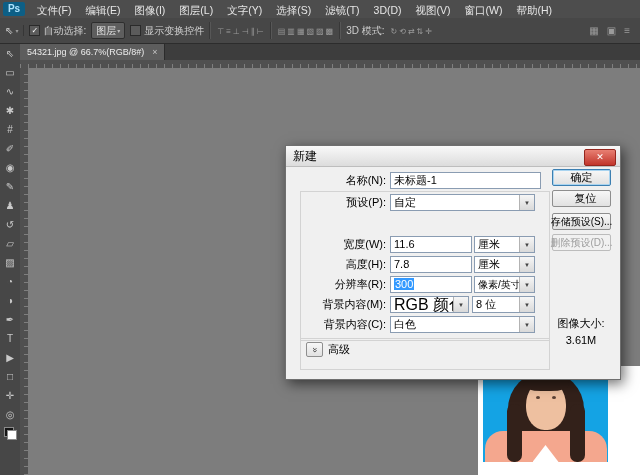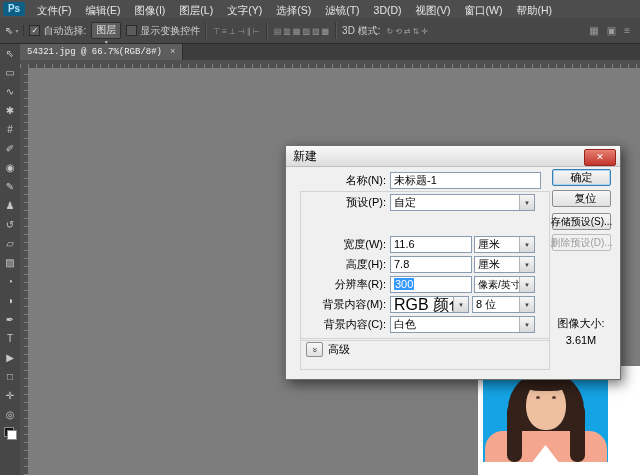--- a/index.html
+++ b/index.html
@@ -15,37 +15,37 @@
   .optionsbar{position:absolute;left:0;top:18px;right:0;height:25px;background:#474747;
               border-bottom:1px solid #2c2c2c;display:flex;align-items:center;gap:5px;
               padding:0 5px;color:#cccccc;font-size:10px;white-space:nowrap;}
   .tool-preview{display:inline-flex;align-items:center;gap:2px;color:#ddd;font-size:10px;
                 padding-right:5px;border-right:1px solid #363636;}
   .tool-preview .dd-arr{font-size:6px;color:#999;}
   .chk{display:inline-flex;align-items:center;gap:3px;}
   .chkbox{width:9px;height:9px;background:#5b5b5b;border:1px solid #2a2a2a;font-size:8px;
           line-height:9px;color:#fff;text-align:center;}
   .mini-dd{display:inline-flex;align-items:center;gap:1px;height:15px;padding:0 4px;
-           background:#5e5e5e;border:1px solid #2e2e2e;border-radius:2px;color:#e2e2e2;flex-direction:column;}
+           background:#5e5e5e;border:1px solid #2e2e2e;border-radius:2px;color:#e2e2e2;}
   .mini-dd .arr{font-size:6px;color:#bbb;}
   .sep{width:1px;height:17px;background:#383838;border-right:1px solid #575757;}
   .oicon{font-size:8px;color:#9b9b9b;margin:0 1px;}
   .obar-right{margin-left:auto;display:inline-flex;gap:6px;padding-right:4px;}
   .obar-right .oicon{font-size:10px;}
   .olbl{color:#cfcfcf;}
   
   .toolbar{position:absolute;left:0;top:44px;width:20px;bottom:0;background:#474747;
            border-right:1px solid #333;display:flex;flex-direction:column;align-items:center;}
   .tool{width:100%;text-align:center;font-size:10px;line-height:19px;color:#c9c9c9;cursor:pointer;}
   .swatches{position:relative;width:13px;height:13px;margin-top:3px;}
   .swatch-fg{position:absolute;left:0;top:0;width:8px;height:8px;background:#161616;border:1px solid #8a8a8a;}
   .swatch-bg{position:absolute;right:0;bottom:0;width:8px;height:8px;background:#ffffff;border:1px solid #8a8a8a;}
   
   .tabbar{position:absolute;left:20px;top:44px;right:0;height:16px;background:#3d3d3d;
-          border-bottom:1px solid #2b2b2b;display:flex;font-family:Liberation Mono, monospace;}
+          border-bottom:1px solid #2b2b2b;display:flex;}
   .tab{display:inline-flex;align-items:center;gap:8px;height:16px;padding:0 7px;background:#5d5d5d;
        color:#ececec;font-size:9px;border-right:1px solid #2b2b2b;}
   .tabx{color:#c4c4c4;font-size:9px;cursor:pointer;}
   
   .hruler{position:absolute;left:20px;top:60px;right:0;height:8px;background:#505050;
           background-image:repeating-linear-gradient(90deg,#7f7f7f 0 1px,transparent 1px 8px);
           background-size:100% 4px;background-position:bottom;background-repeat:no-repeat;
           border-bottom:1px solid #3a3a3a;}
   .vruler{position:absolute;left:20px;top:68px;width:8px;bottom:0;background:#505050;
           background-image:repeating-linear-gradient(0deg,#7f7f7f 0 1px,transparent 1px 8px);

